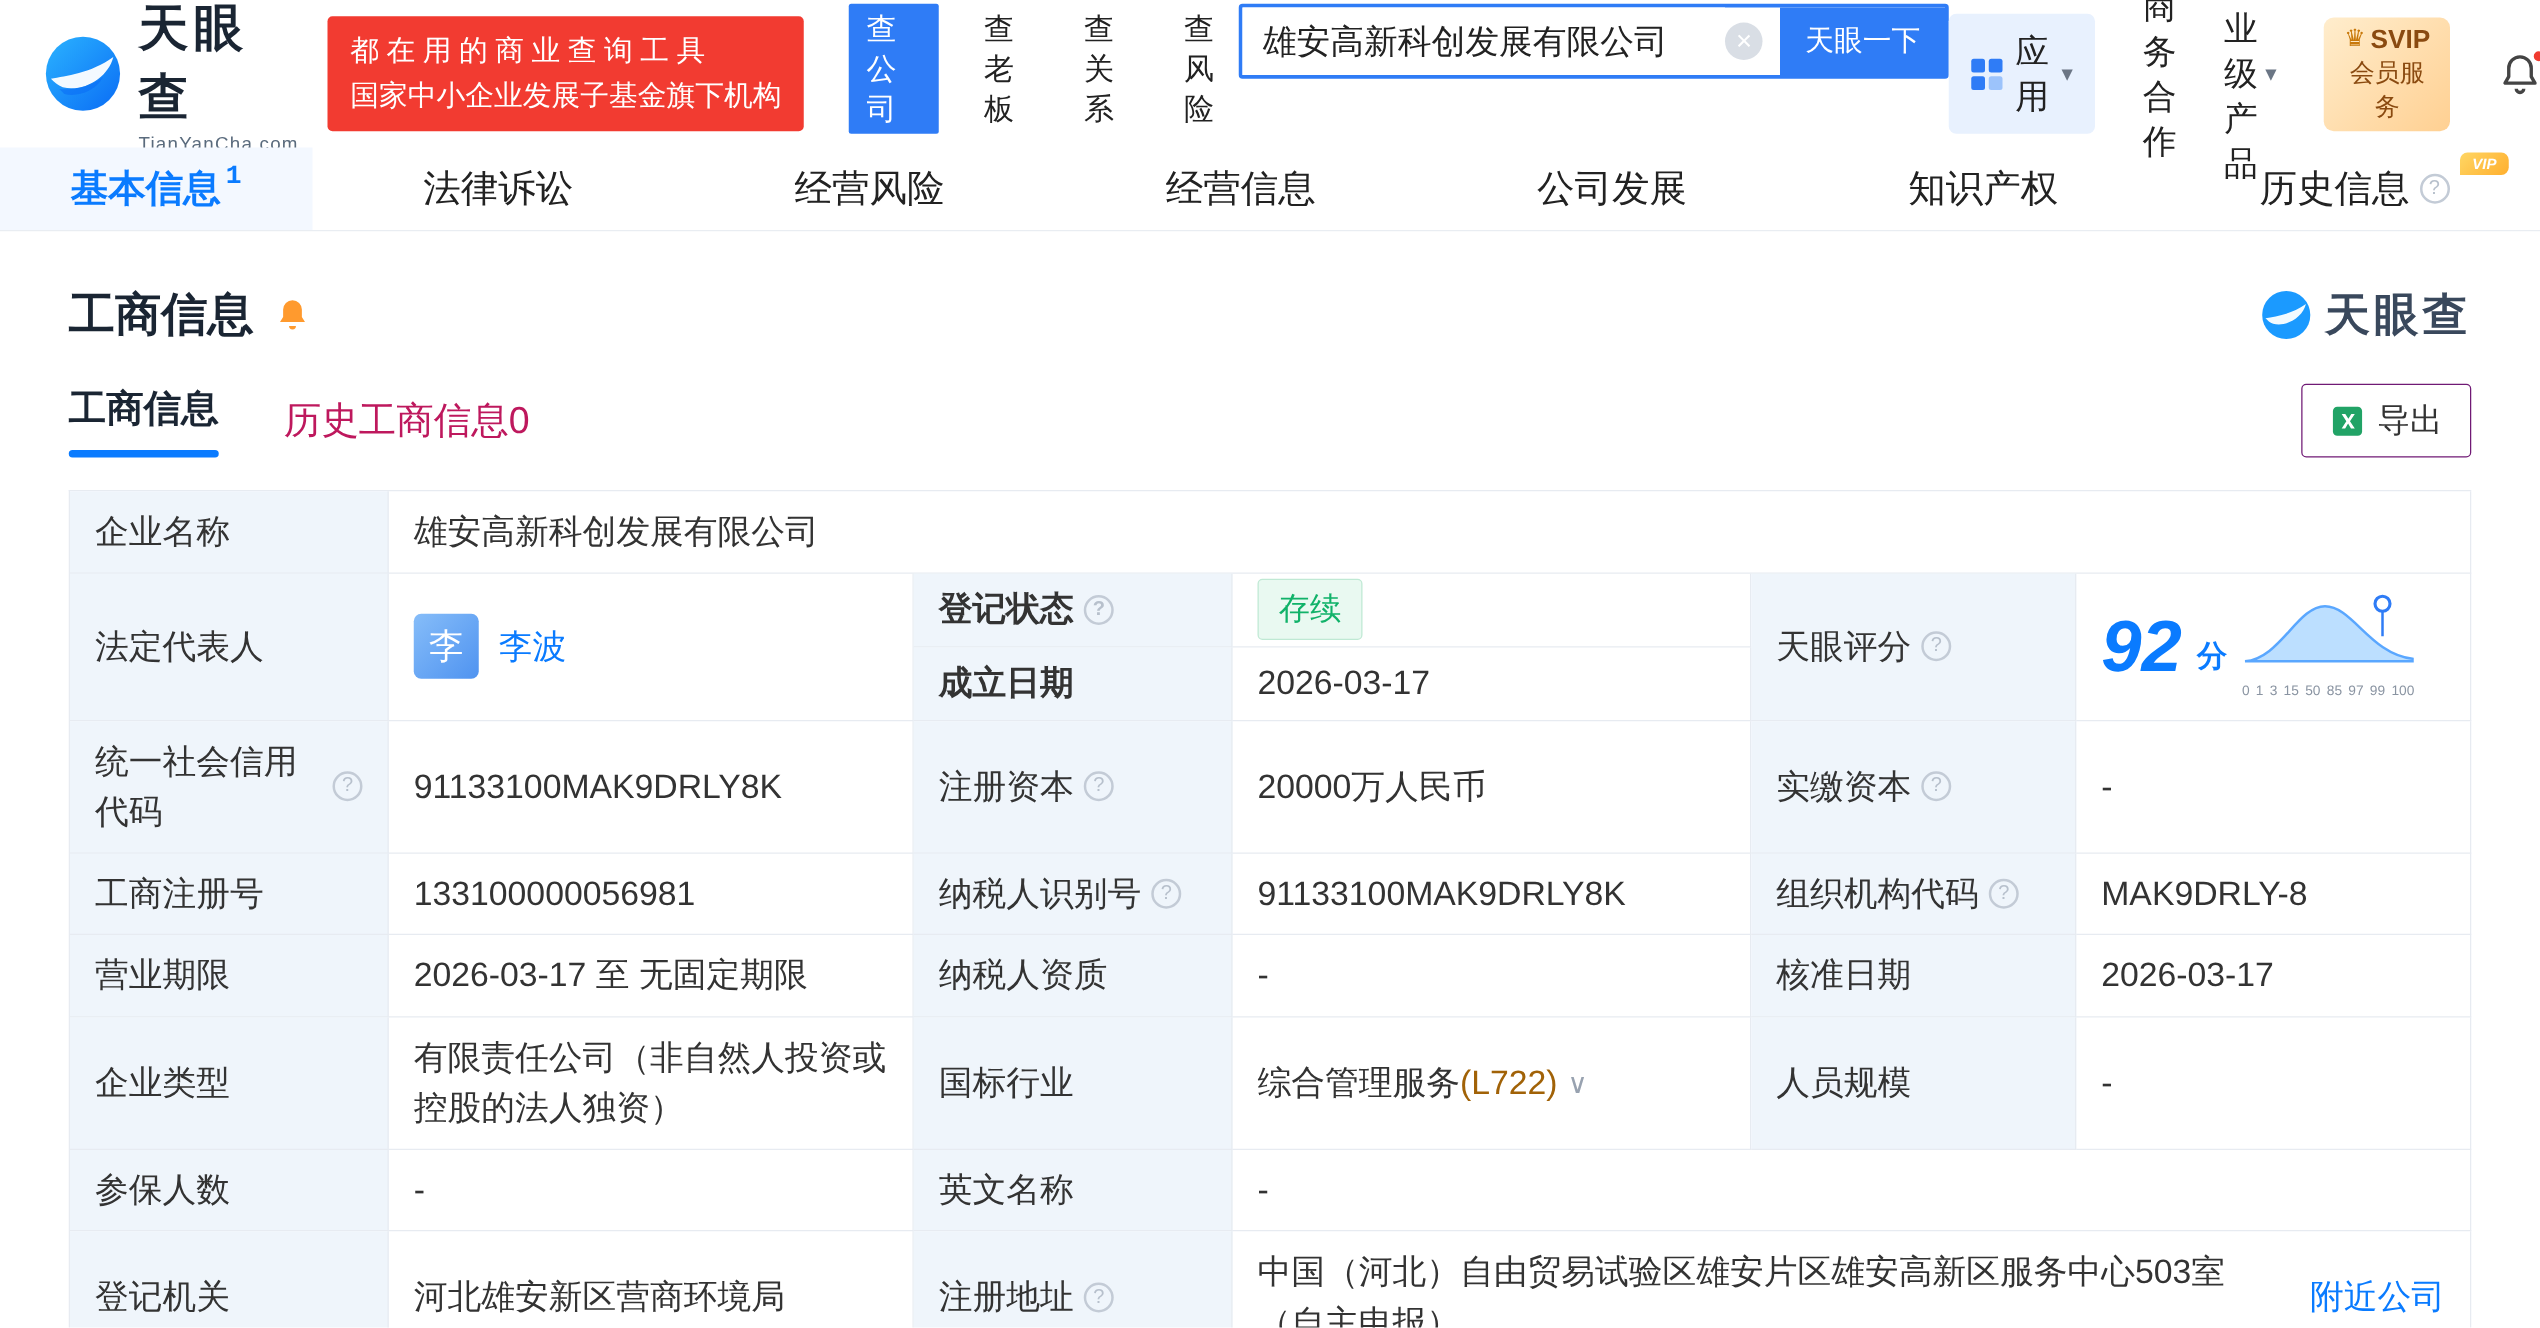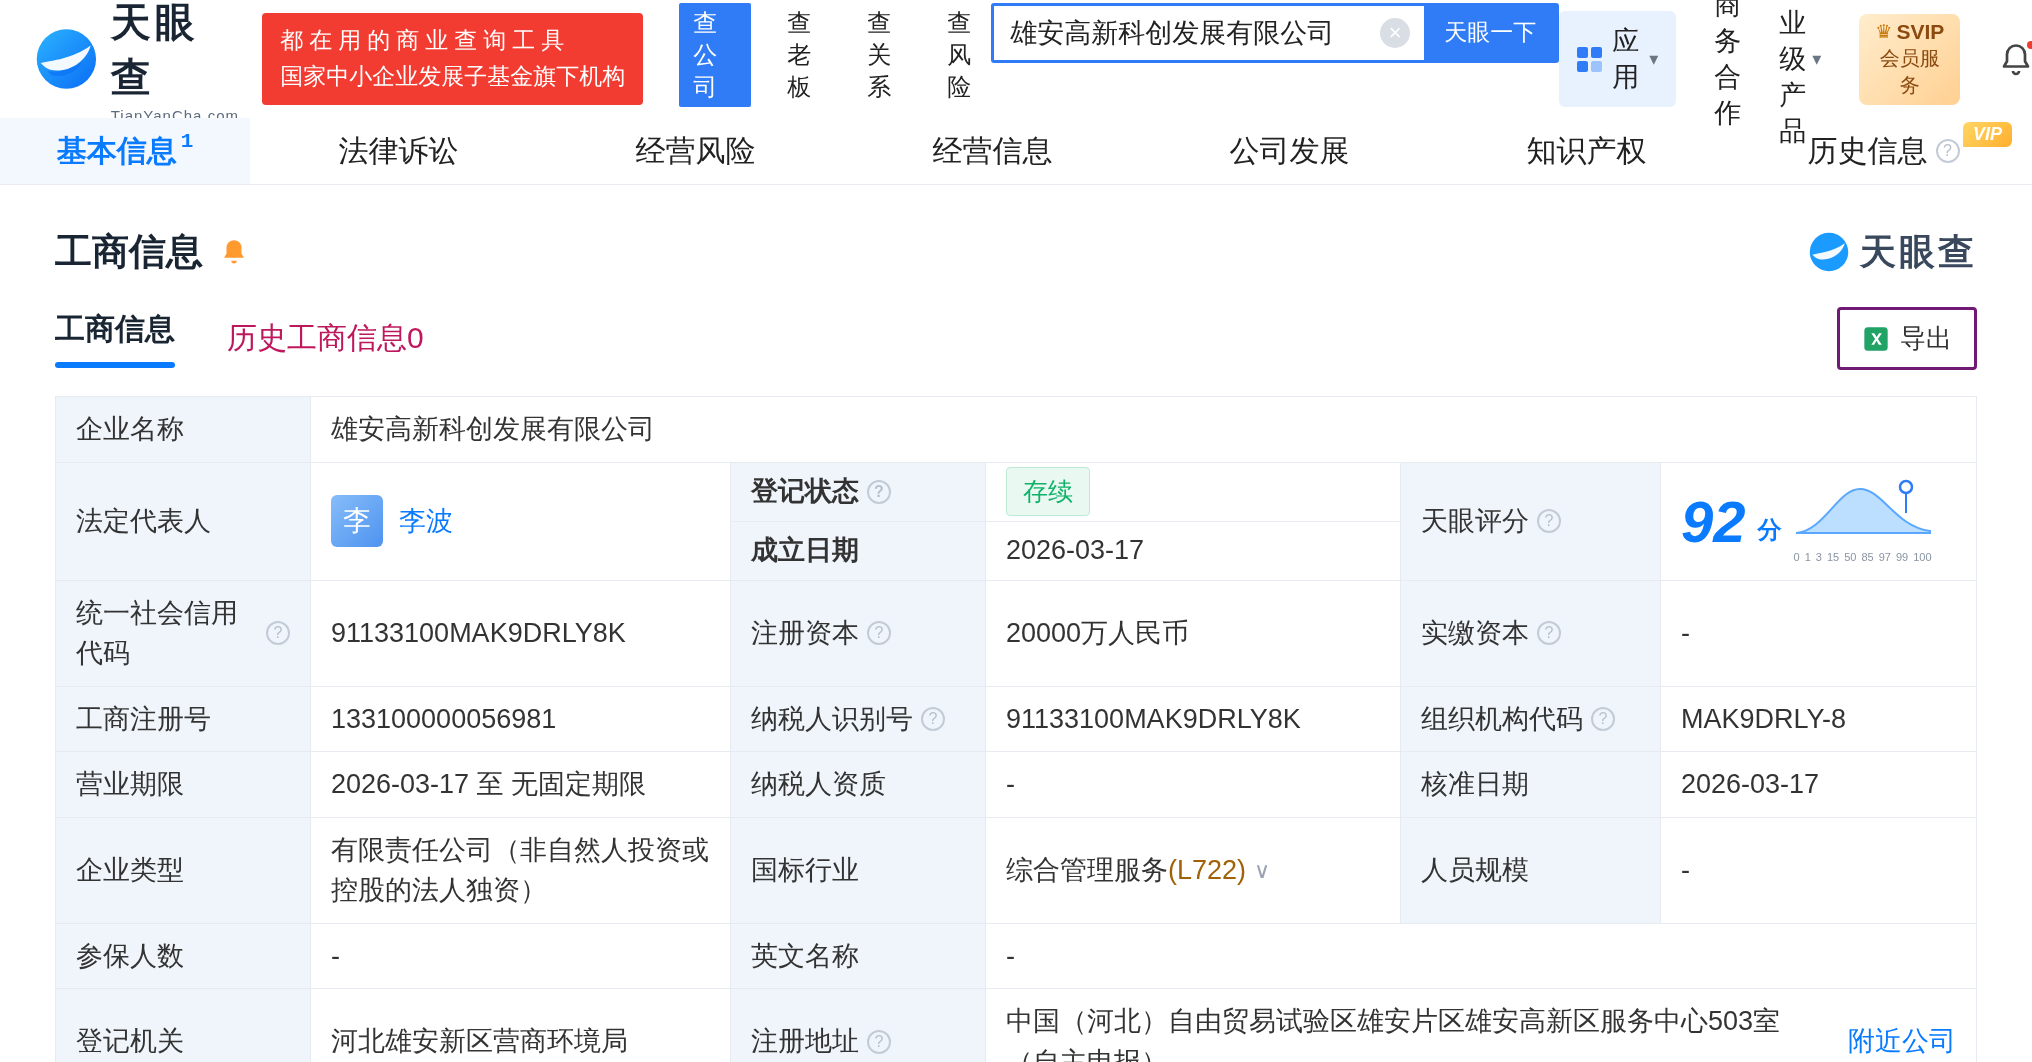--- a/index.html
+++ b/index.html
@@ -45,37 +45,37 @@
   .red-dot { position: absolute; top: -2px; right: -3px; width: 12px; height: 12px; border-radius: 50%;
     background: #f03b30; border: 2px solid #fff; }
 
   
   .nav { height: 67px; display: flex; align-items: stretch; border-bottom: 1px solid #e9edf2; }
   .ntab { display: flex; align-items: center; justify-content: center; font-size: 30px; color: #222;
     cursor: pointer; flex: 1; position: relative; }
   .ntab.active { flex: none; width: 250px; background: #f3f8ff; color: #0a7bff; font-weight: bold; font-family: Liberation Mono, monospace; }
   .ntab .count { font-size: 21px; color: #0a7bff; vertical-align: super; margin-left: 4px; transform: translateY(-10px); display:inline-block; }
   .vip-badge { position: absolute; top: 4px; margin-left: 208px; background: linear-gradient(135deg,#ffd664,#ffaf2e);
-    color: #fff; font-size: 18px; font-weight: bold; padding: 2px 10px; border-radius: 6px 6px 6px 0; font-style: italic; }
+    color: #fff; font-size: 12px; font-weight: bold; padding: 2px 10px; border-radius: 6px 6px 6px 0; font-style: italic; }
   .help { display: inline-flex; width: 24px; height: 24px; border-radius: 50%; border: 2px solid #c3cbd6;
     color: #b7c0cc; font-size: 16px; align-items: center; justify-content: center; margin-left: 8px; flex: none; }
 
   
   .main { padding: 0 55px; }
   .sec-head { margin-top: 42px; display: flex; align-items: center; }
   .sec-title { font-size: 37px; font-weight: bold; color: #1a2533; }
   .sub-bell { margin-left: 16px; display: flex; cursor: pointer; }
   .watermark { margin-left: auto; display: flex; align-items: center; gap: 10px; }
   .wm-text { font-size: 36px; font-weight: bold; color: #39485c; letter-spacing: 3px; }
 
   .subtabs { margin-top: 30px; display: flex; align-items: center; gap: 52px; }
   .subtab { font-size: 30px; color: #be185d; cursor: pointer; padding-bottom: 0; }
   .subtab.active { color: #1a2533; font-weight: bold; }
   .subtab.active .uline { height: 6px; background: #0a7bff; border-radius: 3px; margin-top: 12px; }
-  .export-btn { margin-left: auto; display: flex; align-items: center; gap: 10px; border: 3px solid #701a75;
+  .export-btn { margin-left: auto; display: flex; align-items: center; gap: 10px; border: 1px solid #701a75;
     border-radius: 4px; padding: 11px 22px; font-size: 26px; color: #333; cursor: pointer; background: #fff; }
 
   
   .biz-table { margin-top: 26px; border-top: 1px solid #e7ebf1; border-left: 1px solid #e7ebf1; }
   .trow { display: grid; grid-template-columns: 255px 420px 255px 415px 260px 1fr; }
   .trow2 { grid-template-rows: 59px 59px; }
   .cell { border-right: 1px solid #e7ebf1; border-bottom: 1px solid #e7ebf1; padding: 12px 20px;
     display: flex; align-items: center; font-size: 27px; color: #333; min-height: 58px; line-height: 1.5; }
   .t-label { background: #eff5fb; }
   .sp-rest { grid-column: 2 / 7; }

